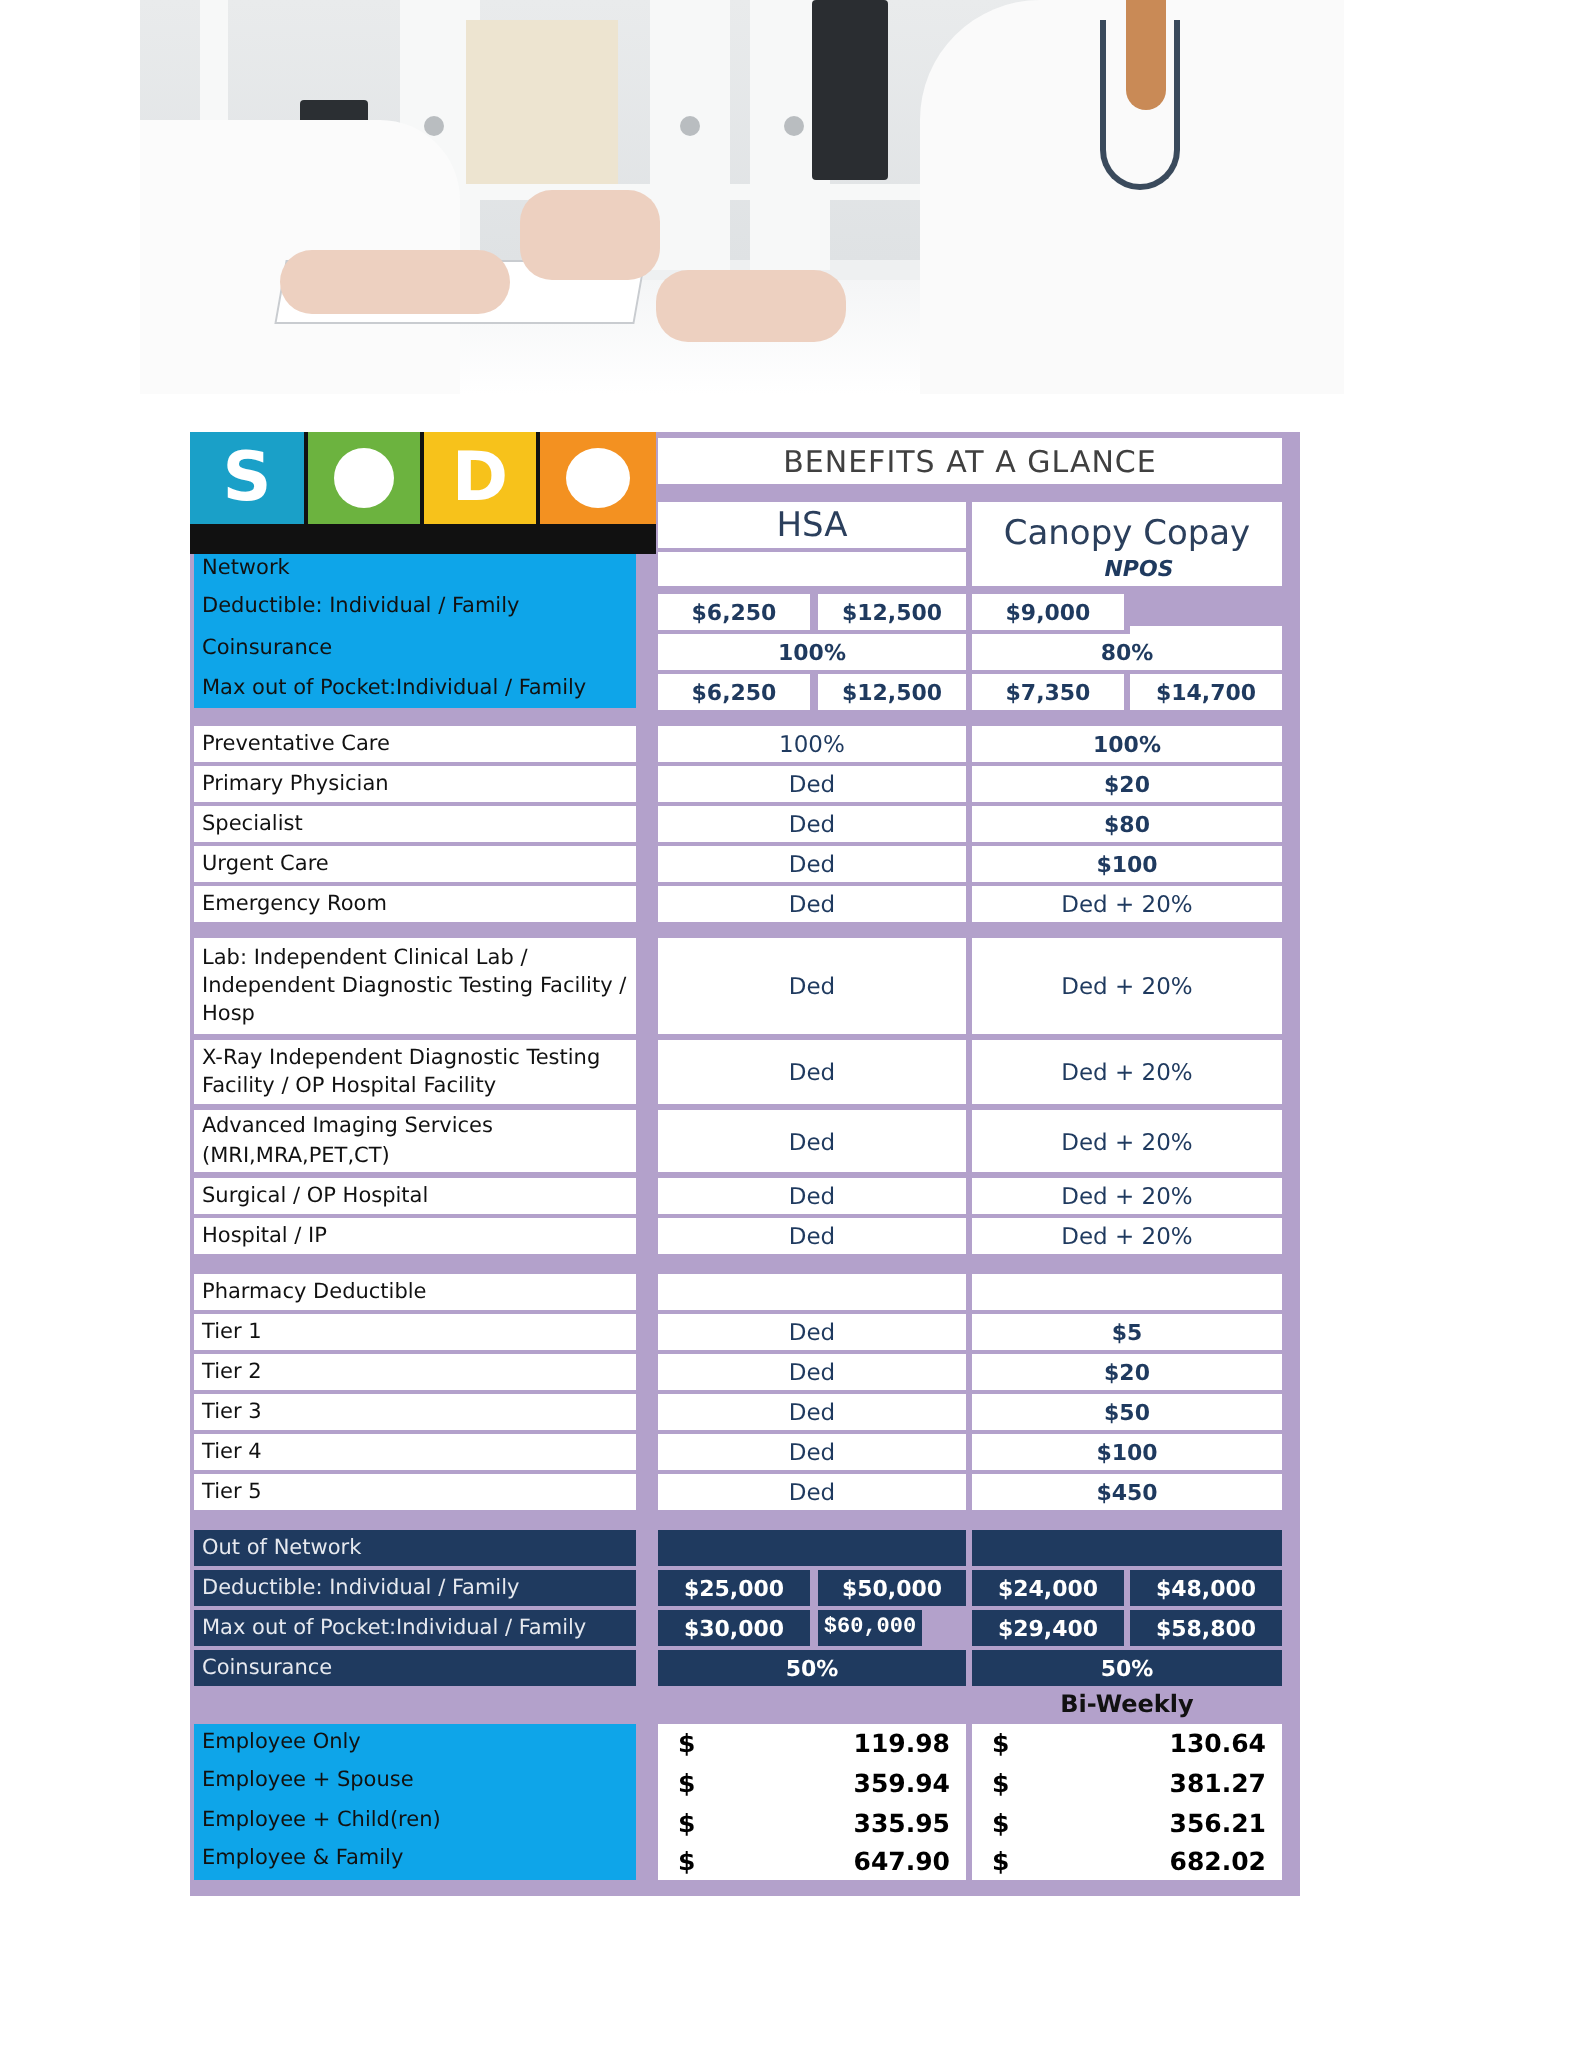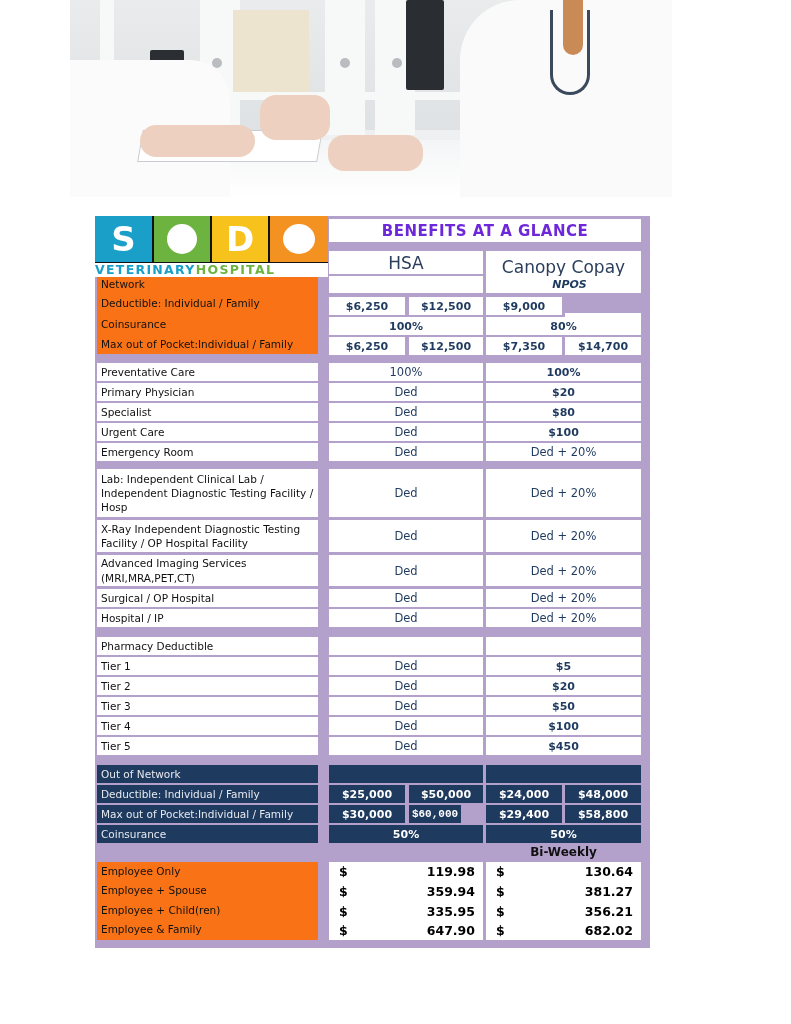--- a/index.html
+++ b/index.html
@@ -25,25 +25,25 @@
   
   .frame{left:95px;top:216px;width:555px;height:732px;background:#b3a1cb;}
   .logo{left:95px;top:216px;width:233px;height:61px;background:#111;}
   .tile{top:0;height:46px;display:flex;align-items:center;justify-content:center;font-family:"DejaVu Sans",sans-serif;font-weight:bold;color:#fff;font-size:34px;}
   .logo-sub{left:0;top:47px;width:233px;height:14px;background:#fff;font-weight:bold;font-size:12.5px;letter-spacing:1.3px;line-height:14px;white-space:nowrap;overflow:hidden;}
   .logo-sub .v{color:#1aa0c8;}
   .logo-sub .h{color:#6cb33f;}
 
   .cell{background:#ffffff;display:flex;align-items:center;justify-content:center;color:#1f3a5f;font-size:11px;font-weight:bold;}
   .lbl{background:#ffffff;color:#111;font-size:10.5px;padding-left:4px;display:flex;align-items:center;line-height:1.35;}
-  .lblblock{background:#f97316;}
+  .lblblock{background:#0ea5e9;}
   .lbltxt{position:absolute;left:4px;color:#111;font-size:10.5px;white-space:nowrap;}
   .navy{background:#1f3a5f;color:#ffffff;}
   .lbl.navy{color:#e6e9ef;font-weight:normal;}
-  .title{font-size:15px;font-weight:bold;color:#6d28d9;letter-spacing:0.5px;}
+  .title{font-size:15px;font-weight:normal;color:#404040;letter-spacing:0.5px;}
   .plan{font-size:17px;font-weight:normal;color:#2b3f5c;}
   .npos{font-style:italic;font-size:11px;}
   .ded{font-weight:normal;font-size:11.5px;}
   .prem{justify-content:space-between;padding:0 8px 0 10px;font-size:12.5px;color:#000;}
   .biweekly{color:#111;font-weight:bold;font-size:12px;display:flex;justify-content:center;align-items:center;}
 </style>
 </head>
 <body>
 
 <div class="abs photo">
@@ -78,21 +78,20 @@
     </div>
   <div class="abs tile" style="left:59px;width:56px;background:#6cb33f;">
       <span style="display:inline-block;width:30px;height:30px;border-radius:50%;background:#fff;"></span>
     </div>
   <div class="abs tile" style="left:117px;width:56px;background:#f7c21b;">
       <span>D</span>
     </div>
   <div class="abs tile" style="left:175px;width:58px;background:#f39121;">
       <span style="display:inline-block;width:32px;height:30px;border-radius:50%;background:#fff;"></span>
     </div>
-  <div class="abs logo-sub"><span class="v">VETERINARY</span><span class="h">HOSPITAL</span></div>
 </div>
 
 <div class="abs cell title" style="left:329px;top:219px;width:312px;height:23px;">BENEFITS AT A GLANCE</div>
 <div class="abs cell plan" style="left:329px;top:251px;width:154px;height:23px;">HSA</div>
 <div class="abs cell plan" style="left:486px;top:251px;width:155px;height:32px;">Canopy Copay</div>
 
 <div class="abs lblblock" style="left:97px;top:277px;width:221px;height:77px;">
   <span class="lbltxt" style="top:1px;">Network</span>
   <span class="lbltxt" style="top:20px;">Deductible: Individual / Family</span>
   <span class="lbltxt" style="top:41px;">Coinsurance</span>

